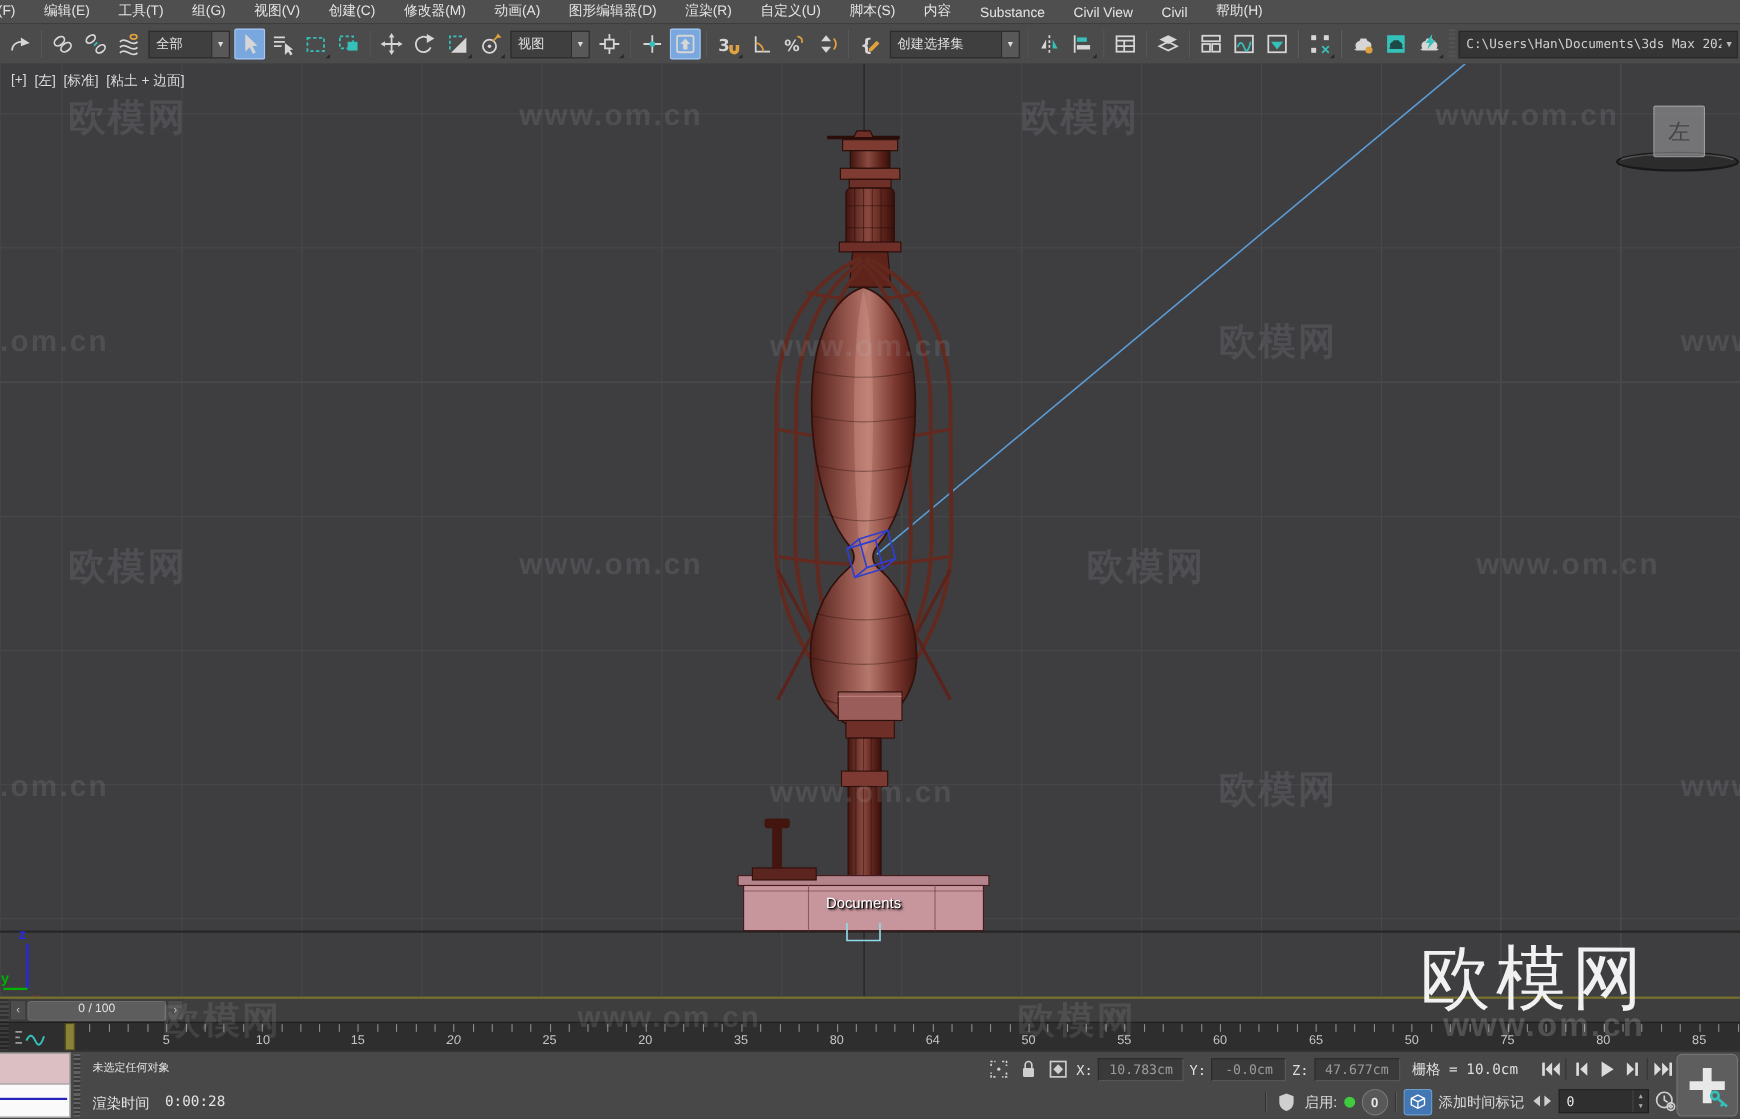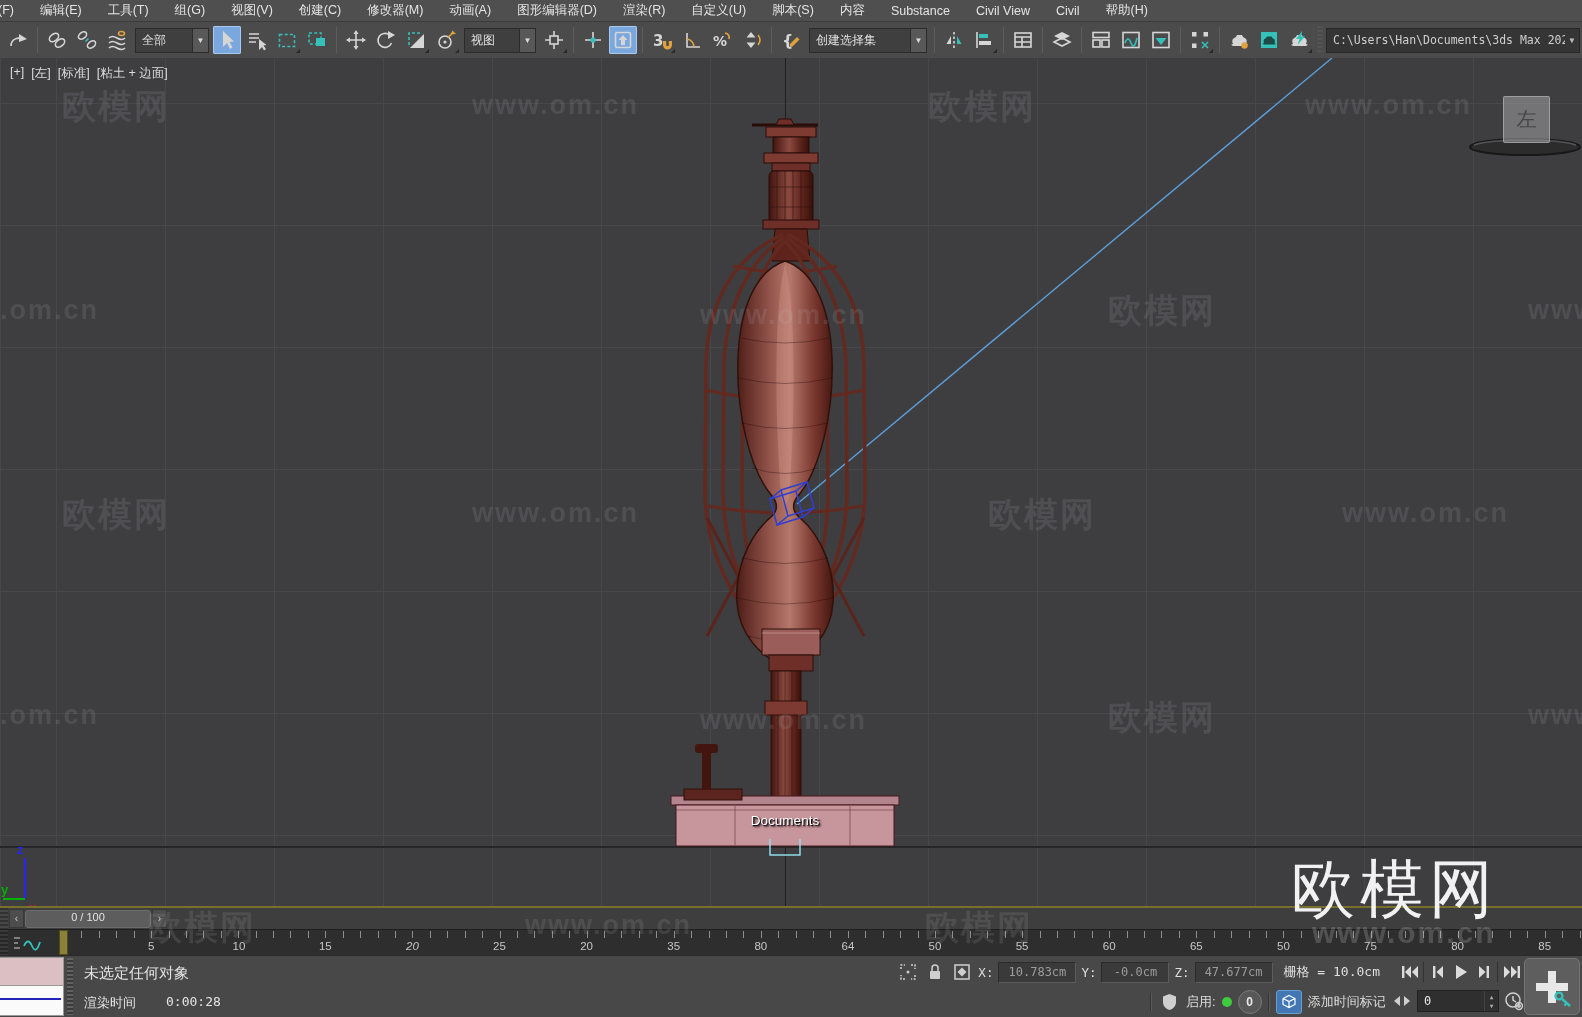--- a/index.html
+++ b/index.html
@@ -63,22 +63,22 @@
   .marker{position:absolute;left:59px;top:0;width:9px;height:25px;background:#8a8238;border:1px solid #514d1b;box-sizing:border-box}
   .mini-curve{position:absolute;left:12px;top:932px;width:40px;height:21px;display:flex;align-items:center;z-index:2}
 
   
   .statusbar{position:absolute;top:955px;left:0;right:0;height:62px;background:#484848;border-top:1px solid #2a2a2a}
   .listener{position:absolute;left:0;top:1px;width:64px;height:59px}
   .lis-pink{height:29px;background:#dcbfc3;border:1px solid #999;border-left:none;box-sizing:border-box}
   .lis-white{height:30px;background:#fafafa;border:1px solid #999;border-top:none;border-left:none;box-sizing:border-box;position:relative}
   .lis-white::after{content:"";position:absolute;left:0;right:2px;top:12px;border-top:2px solid #2323bb}
   .sb-grip{position:absolute;left:67px;top:2px;width:6px;height:57px;background:repeating-linear-gradient(180deg,#616161 0 2px,#3a3a3a 2px 4px)}
-  .sel-status{position:absolute;left:84px;top:8px;font-size:15px;color:#e4e4e4}
-  .render-time{position:absolute;left:84px;top:38px;font-size:13px;color:#e4e4e4;display:flex;gap:30px;font-family:"DejaVu Sans Mono",monospace}
+  .sel-status{position:absolute;left:84px;top:8px;font-size:10px;color:#e4e4e4}
+  .render-time{position:absolute;left:84px;top:38px;font-size:13px;color:#e4e4e4;display:flex;gap:14px;font-family:"DejaVu Sans Mono",monospace}
   .coord-cluster{position:absolute;right:202px;top:5px;display:flex;align-items:center;gap:5px}
   .sb-icon{width:22px;height:22px;display:flex;align-items:center;justify-content:center}
   .sb-icon svg path,.sb-icon svg rect,.sb-icon svg circle,.sb-icon svg line,.sb-icon svg polygon{stroke:#cfcfcf;fill:none;stroke-width:1.5}
   .sb-icon svg .f{fill:#cfcfcf;stroke:none}
   .coord-lbl{color:#dedede;font-size:12.5px;font-family:"DejaVu Sans Mono",monospace}
   .field{background:#3a3a3a;border:1px solid #2b2b2b;border-bottom-color:#5c5c5c;border-right-color:#5c5c5c;height:19px;display:flex;align-items:center;justify-content:center;color:#9c9c9c;font-size:12px;font-family:"DejaVu Sans Mono",monospace}
   .grid-label{color:#dedede;font-size:13px;font-family:"DejaVu Sans Mono",monospace;margin-left:6px;white-space:nowrap}
   .playback{position:absolute;left:1398px;top:4px;display:flex;align-items:center}
   .pb{width:23px;height:24px;display:flex;align-items:center;justify-content:center}
   .pb svg .f{fill:#dcdcdc;stroke:none}

